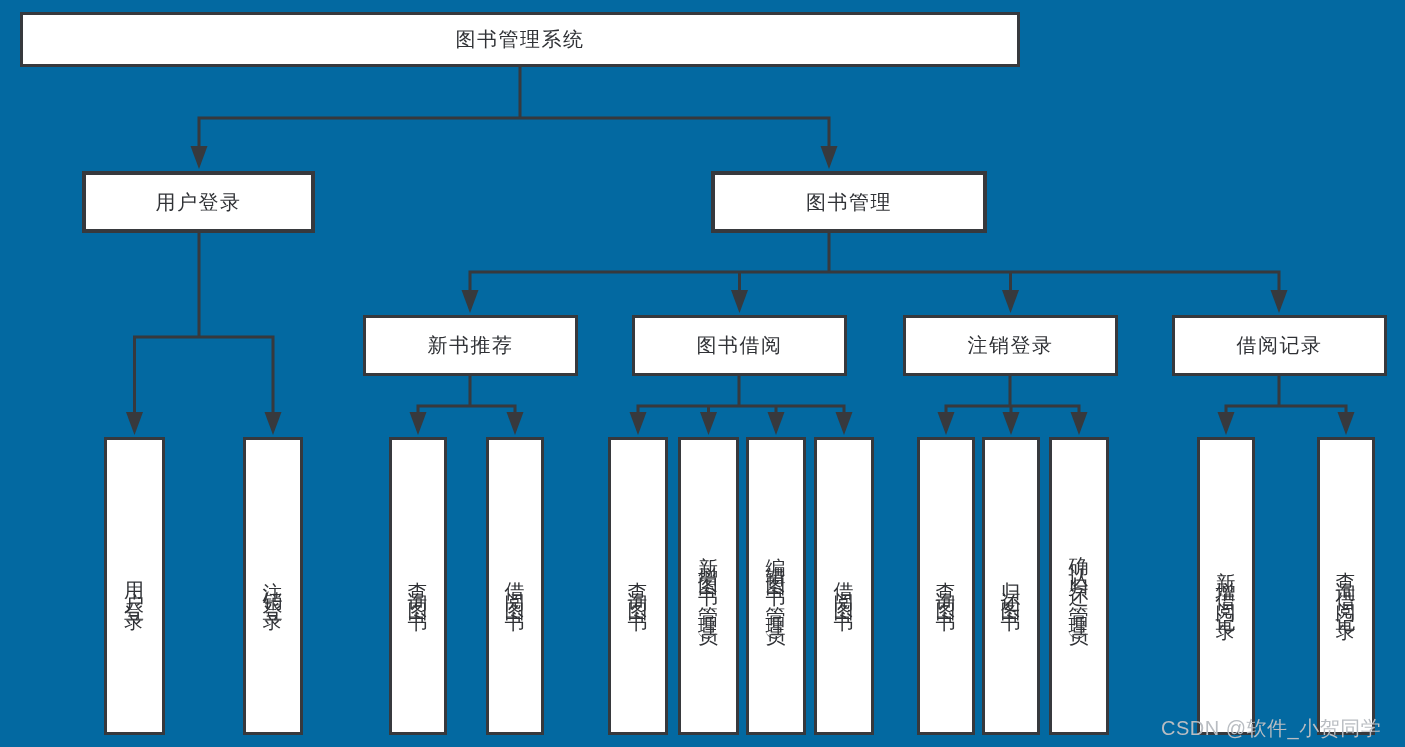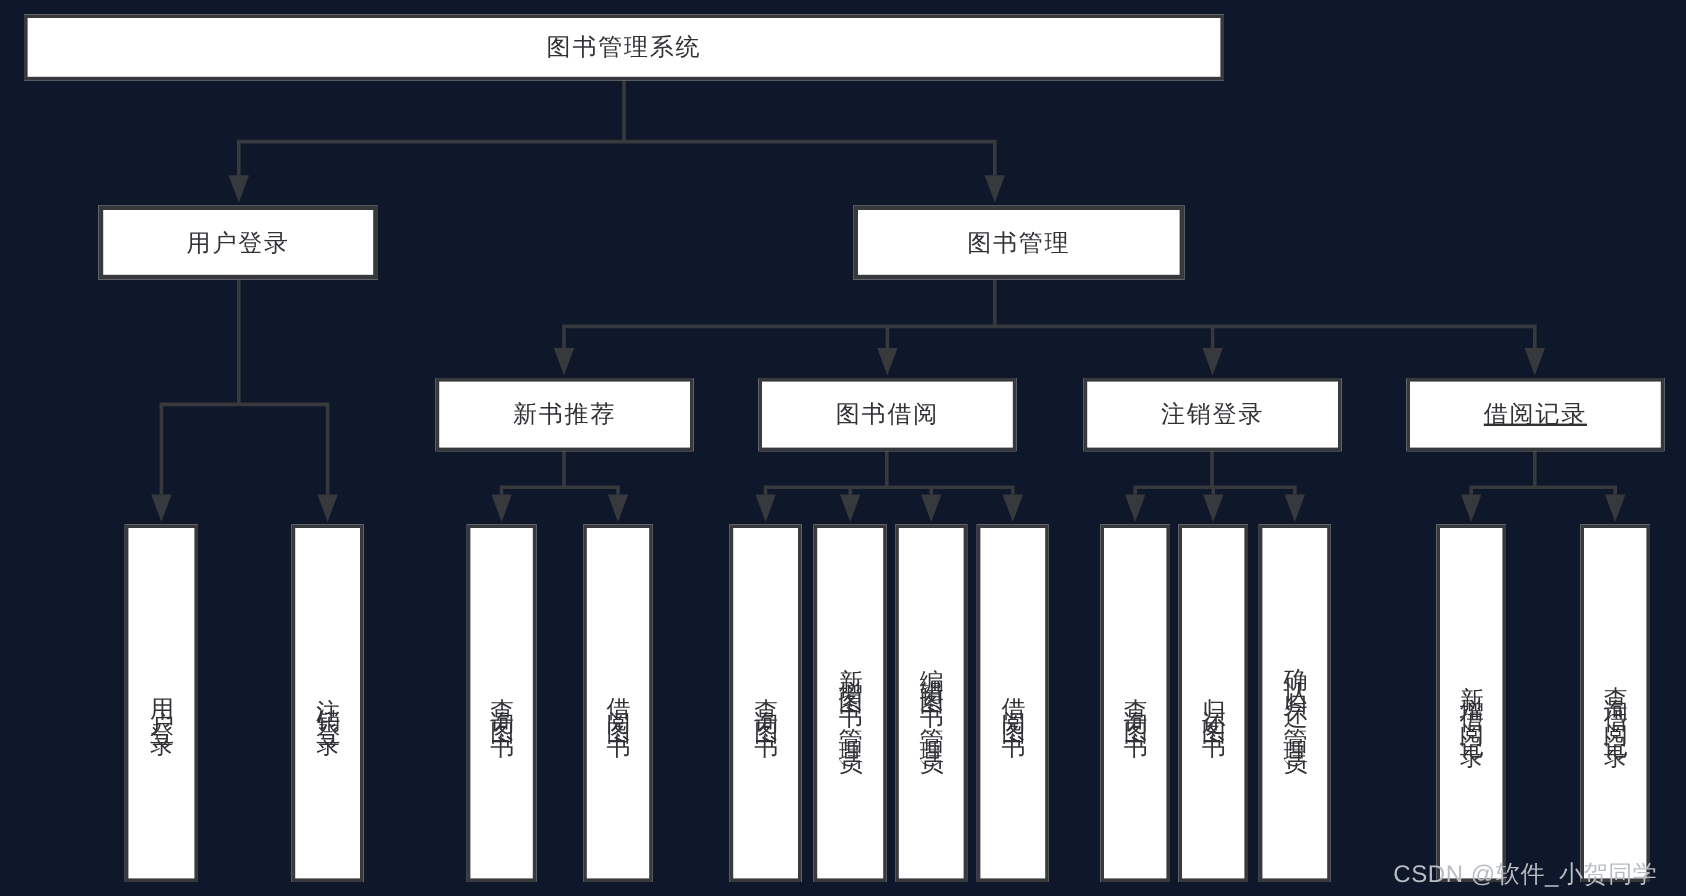--- a/index.html
+++ b/index.html
@@ -5,21 +5,21 @@
   html, body {
     margin: 0; padding: 0;
     width: 1405px; height: 747px;
     background: #ffffff;
     overflow: hidden;
     font-family: "Liberation Sans", "DejaVu Sans", sans-serif;
   }
   #stage {
     position: relative;
     width: 1405px; height: 747px;
-    background: #0f172a;
+    background: #0369a1;
   }
   #connectors {
     position: absolute; left: 0; top: 0;
     z-index: 0;
   }
   .box {
     position: absolute;
     box-sizing: border-box;
     background: #ffffff;
     border: 3px solid #37393d;
@@ -124,21 +124,21 @@
 
   <div class="box" style="left:632px; top:315px; width:215px; height:61px;">
     <span class="hlabel">图书借阅</span>
   </div>
   <div class="box" style="left:363px; top:315px; width:215px; height:61px;">
     <span class="hlabel">新书推荐</span>
   </div>
   <div class="box" style="left:903px; top:315px; width:215px; height:61px;">
     <span class="hlabel">注销登录</span>
   </div>
-  <div class="box" style="left:1172px; top:315px; width:215px; height:61px;text-decoration:underline;">
+  <div class="box" style="left:1172px; top:315px; width:215px; height:61px;">
     <span class="hlabel">借阅记录</span>
   </div>
 
   <div class="box" style="left:104px; top:437px; width:61px; height:298px;">
     <span class="vlabel">用户登录</span>
   </div>
   <div class="box" style="left:243px; top:437px; width:60px; height:298px;">
     <span class="vlabel">注销登录</span>
   </div>
 

